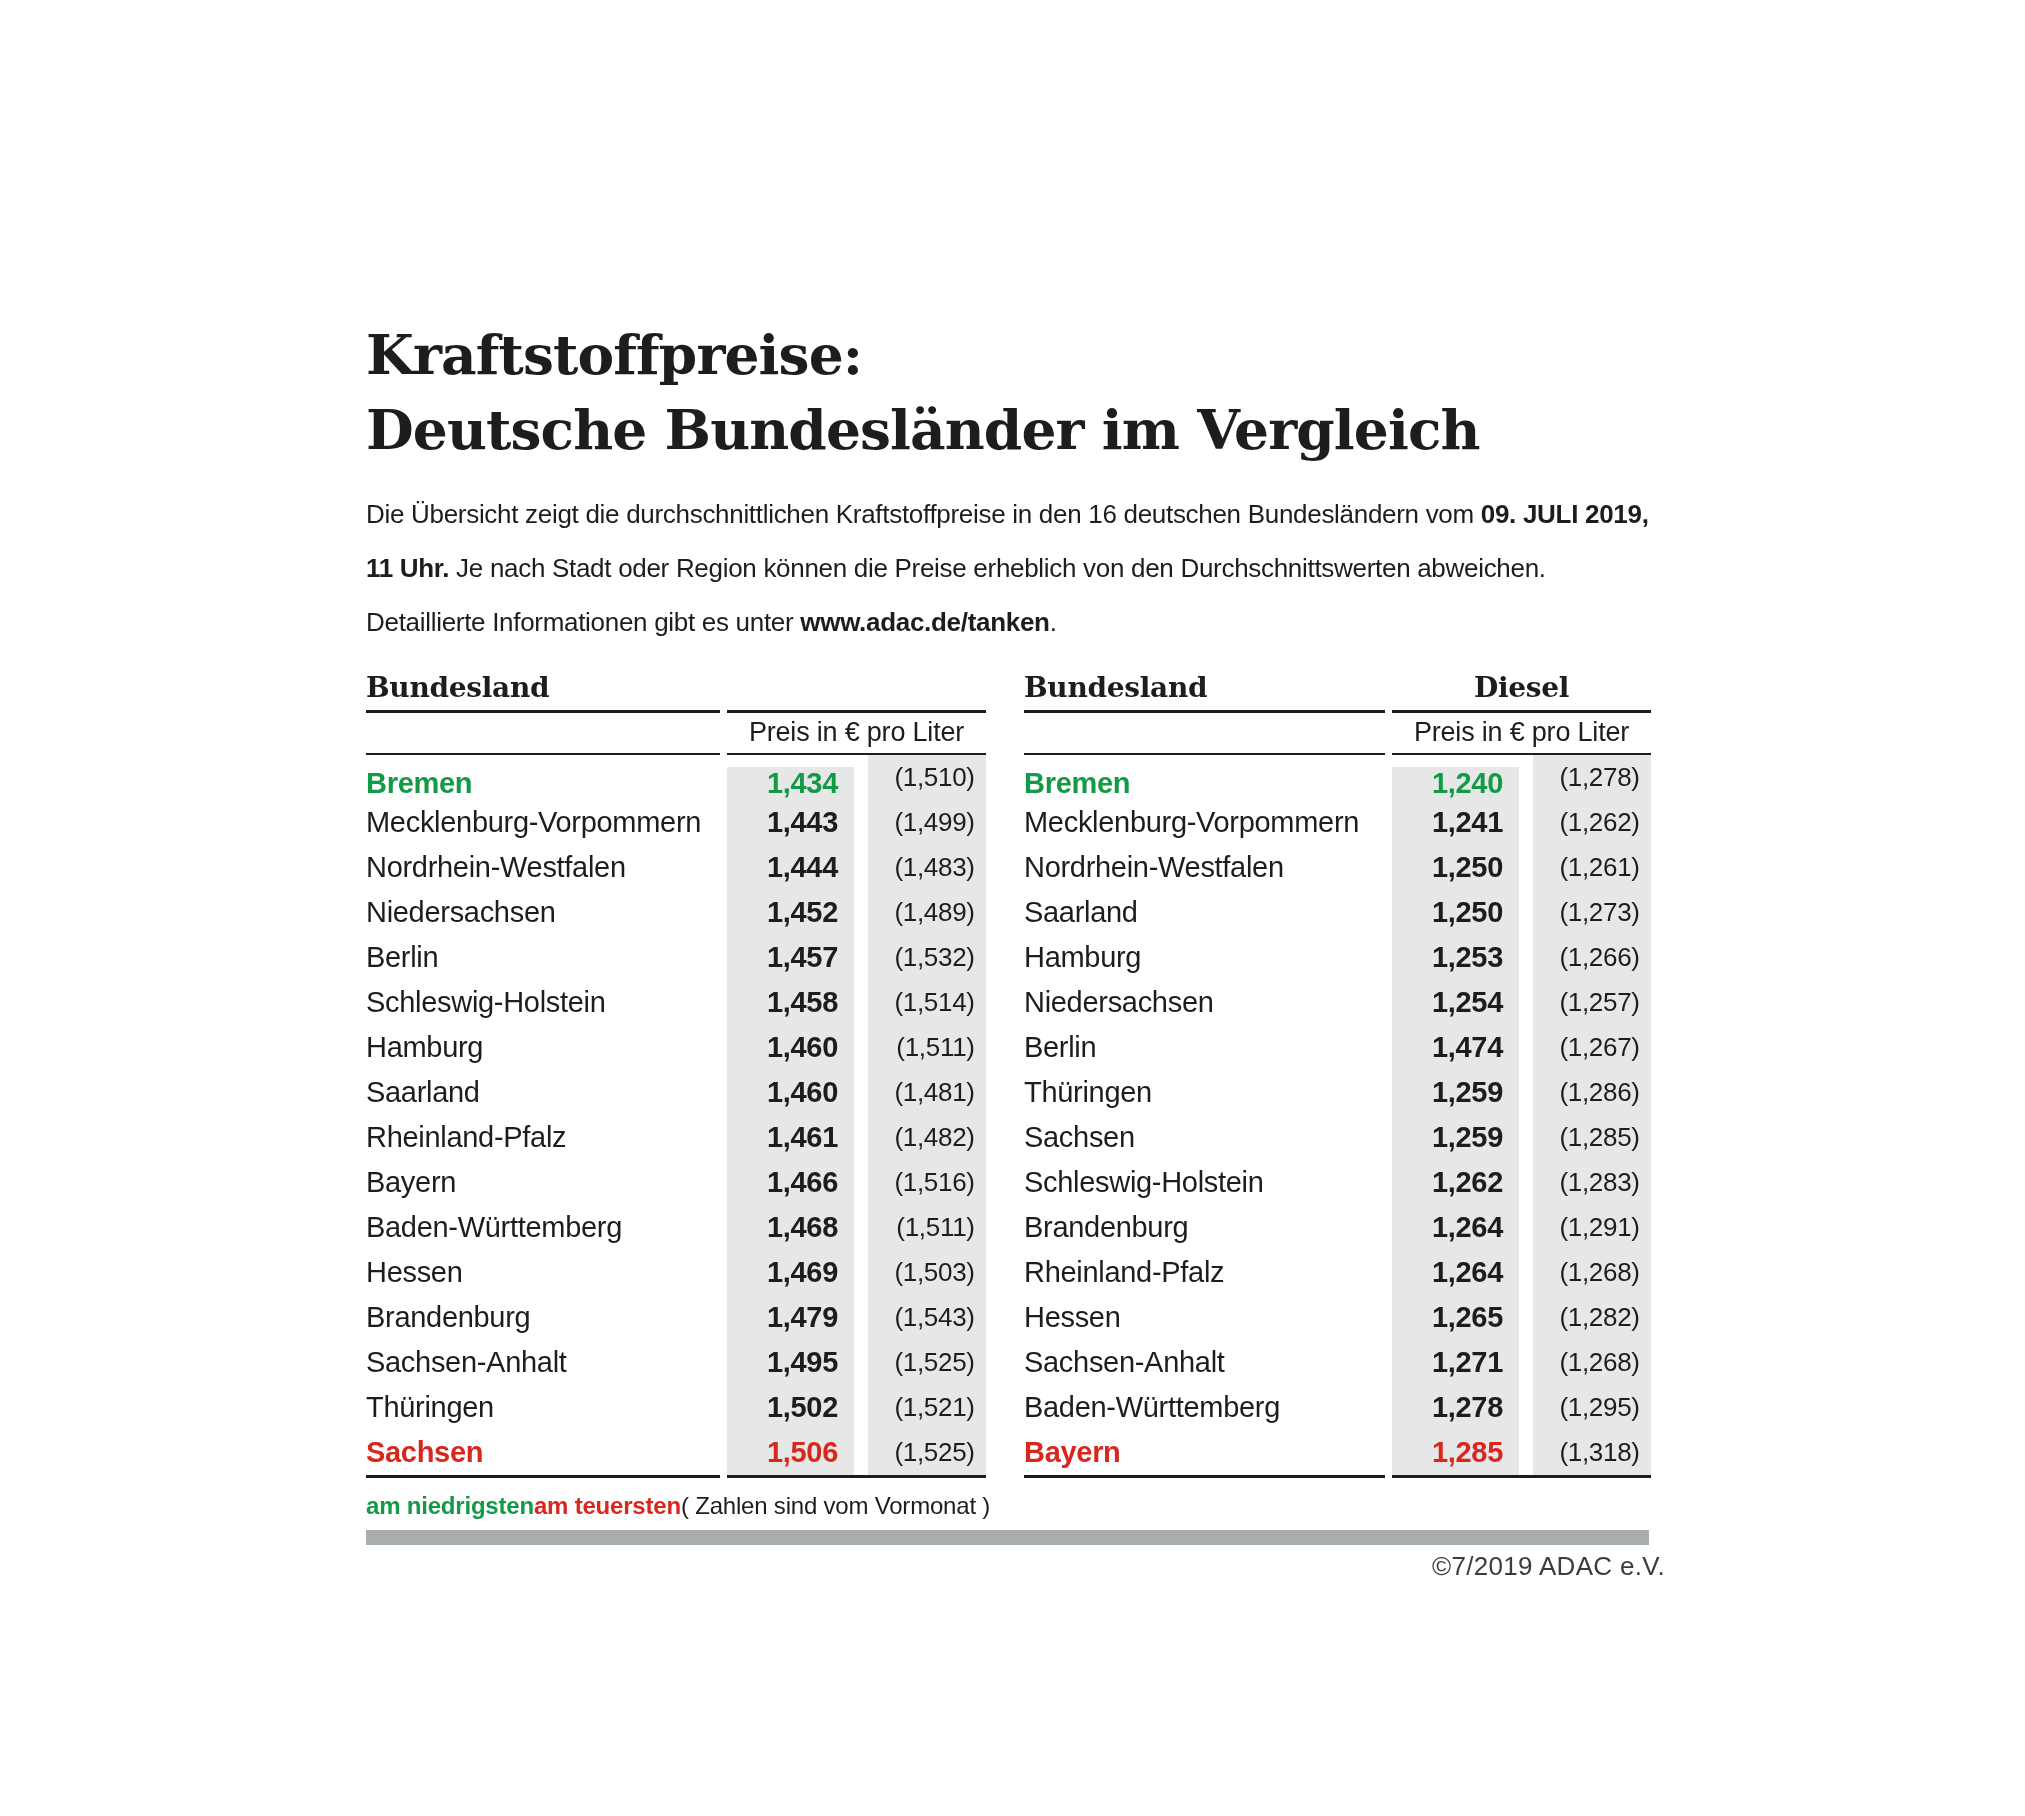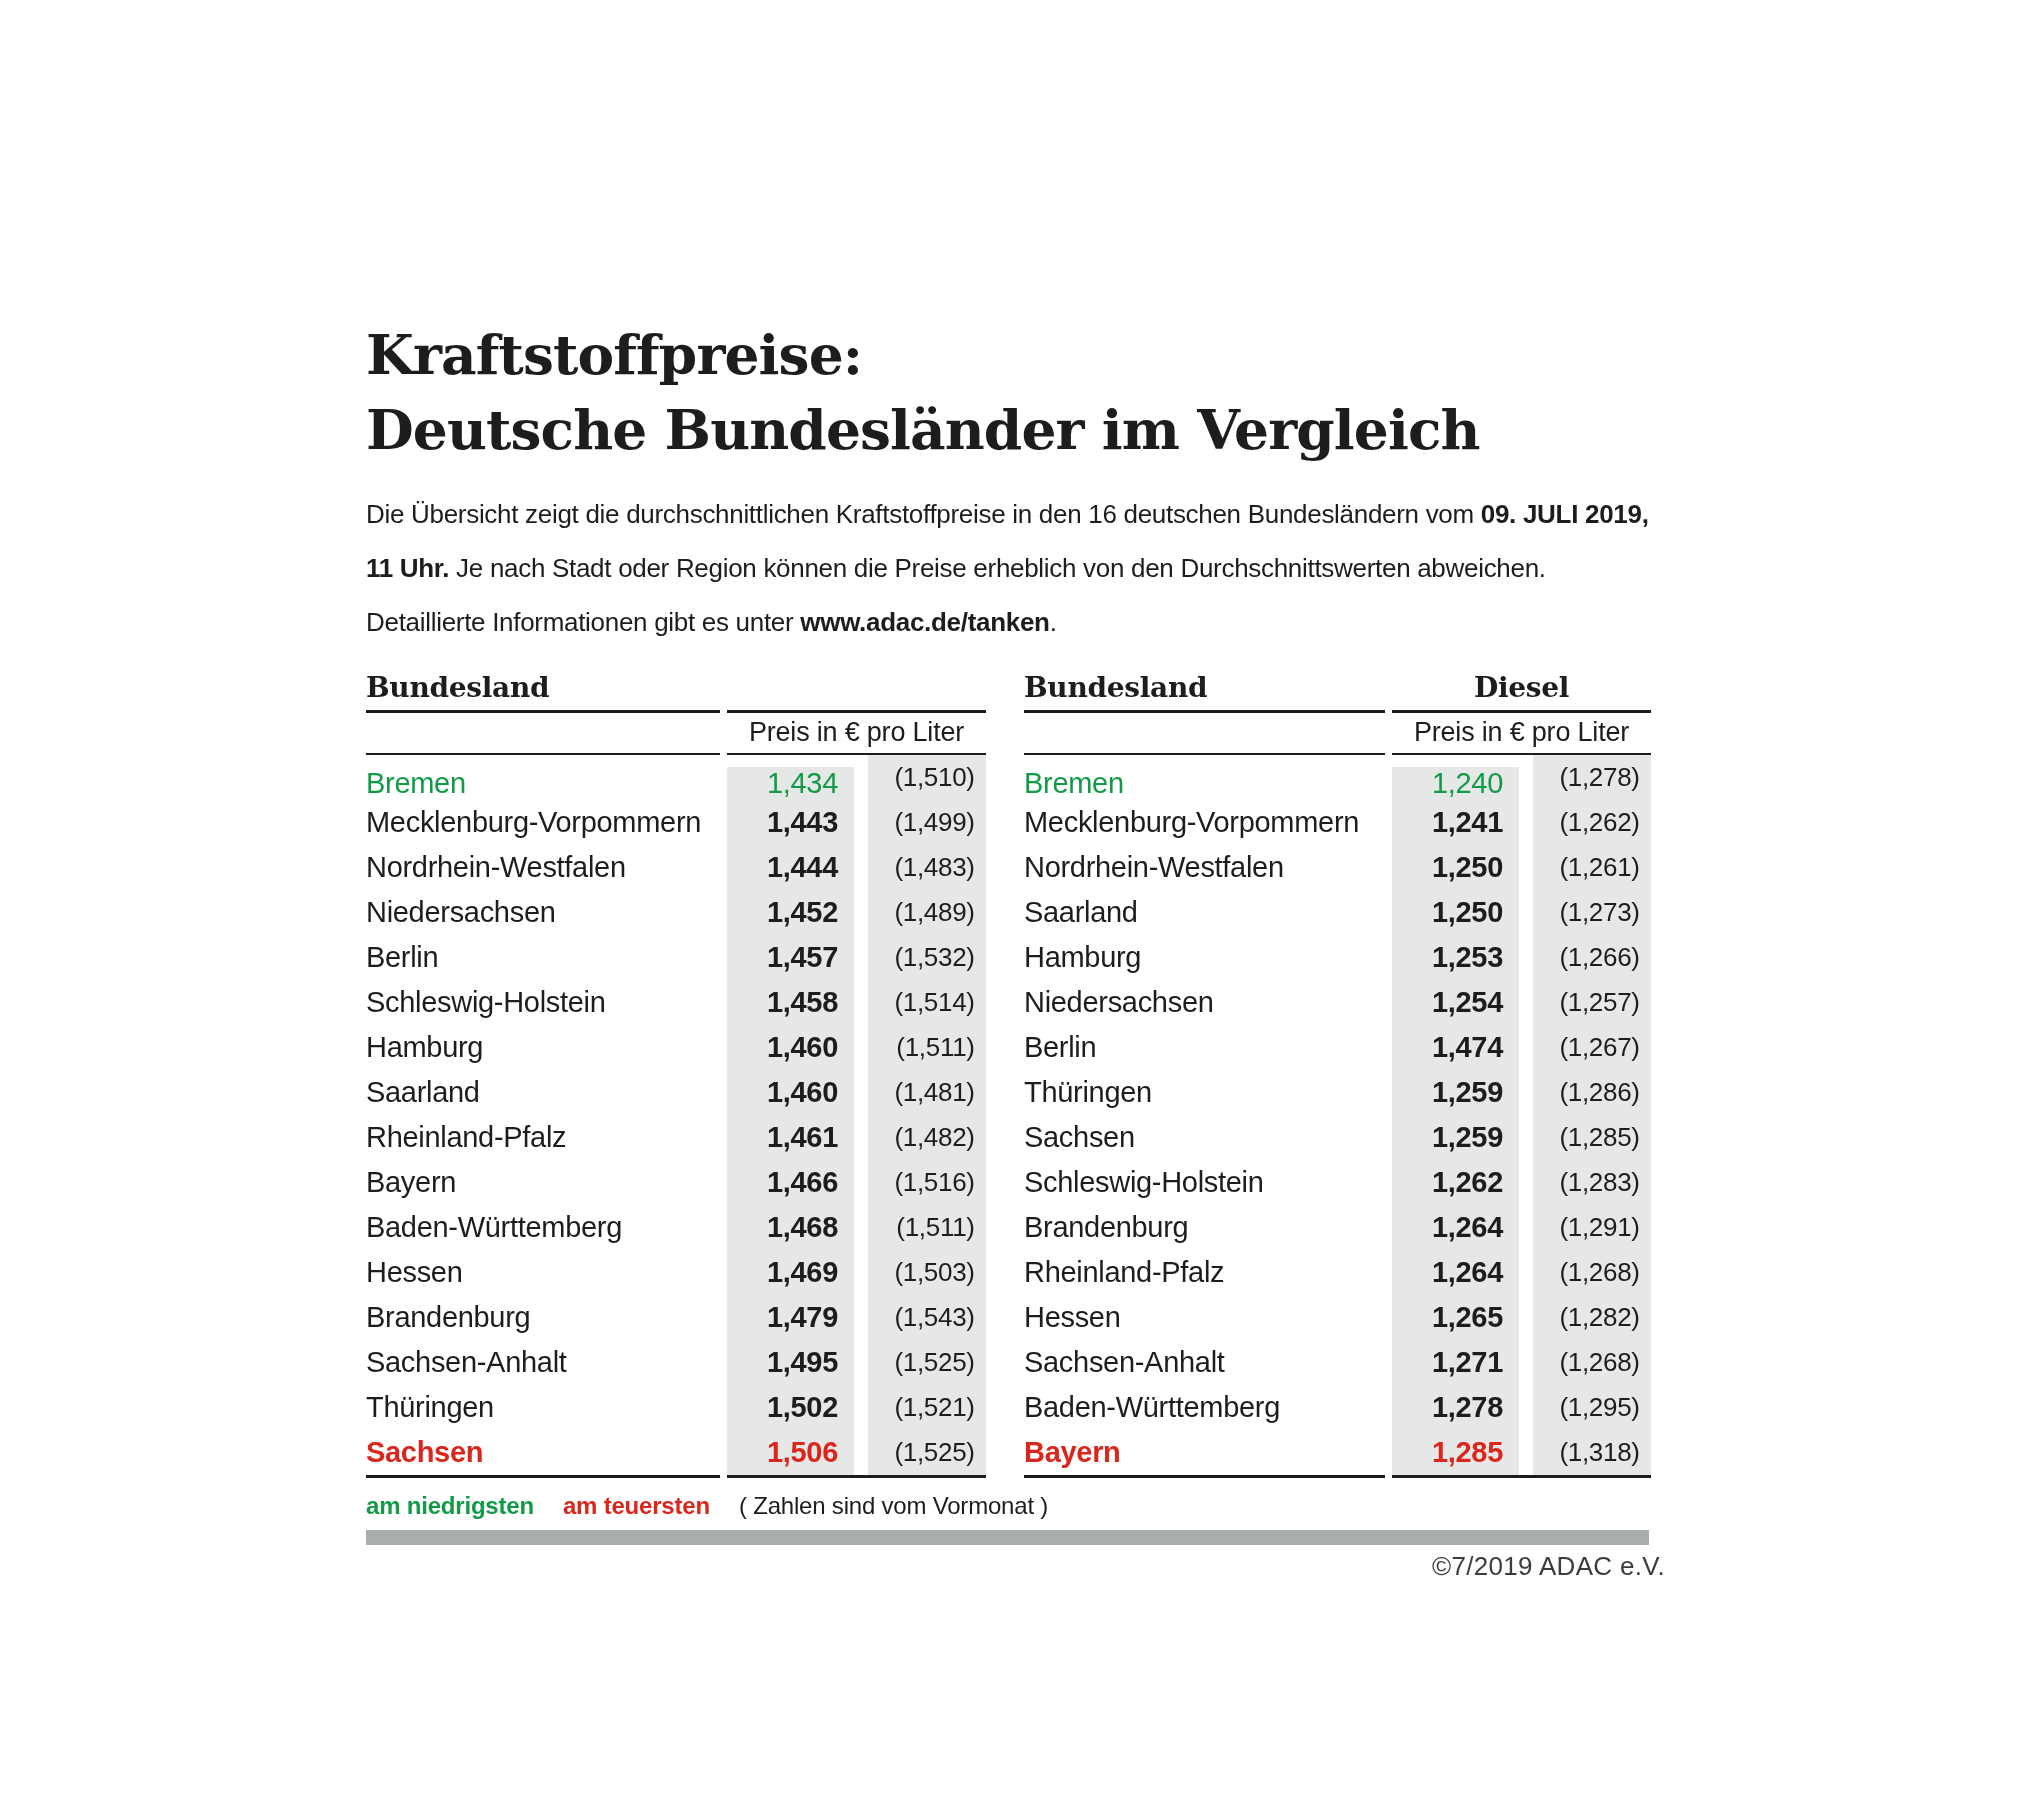--- a/index.html
+++ b/index.html
@@ -89,29 +89,28 @@
     letter-spacing: -0.3px;
   }
   .cell-gap { background: #ffffff; }
   .cell-prev {
     background: var(--c-band);
     display: flex; align-items: center; justify-content: flex-end;
     font-size: 26px;
     padding-right: 11.3px;
     letter-spacing: -0.3px;
   }
-  .hl-low  .cell-name, .hl-low  .cell-price { color: var(--c-green); font-weight: 400; margin-top: 12px; }
+  .hl-low  .cell-name, .hl-low  .cell-price { color: var(--c-green); font-weight: 700; margin-top: 12px; }
   .hl-high .cell-name, .hl-high .cell-price { color: var(--c-red);  font-weight: 700; }
   .t-foot .seg-name  { grid-column: 1; height: 2.5px; background: var(--c-text); margin-right: 7.5px; }
   .t-foot .seg-bands { grid-column: 2 / 5; height: 2.5px; background: var(--c-text); }
   
   .legend {
     margin-top: 14px;
     display: flex;
-    gap: 29px;
     align-items: baseline;
     font-size: 24px;
     letter-spacing: -0.2px;
   }
   .lg-low  { color: var(--c-green); font-weight: 700; }
   .lg-high { color: var(--c-red);  font-weight: 700; }
   .lg-note { color: var(--c-text); }
   .graybar {
     margin-top: 10px;
     width: 1283px;

